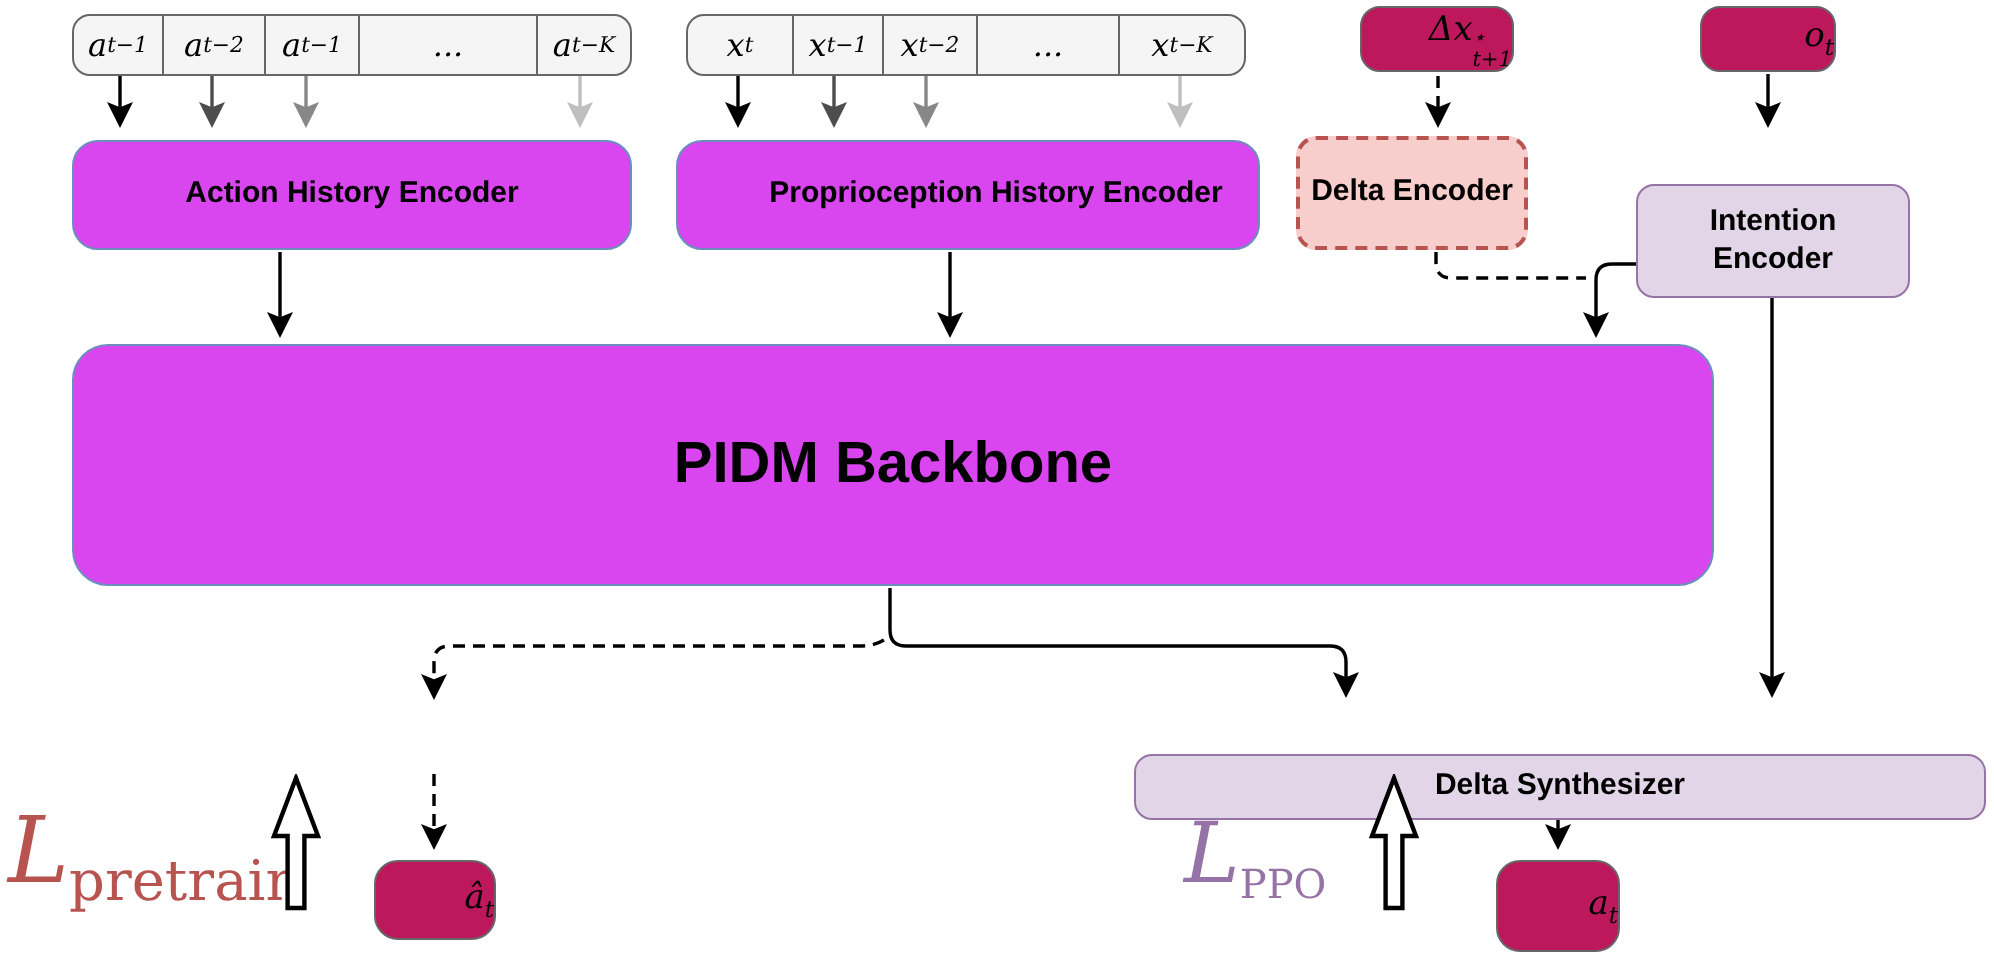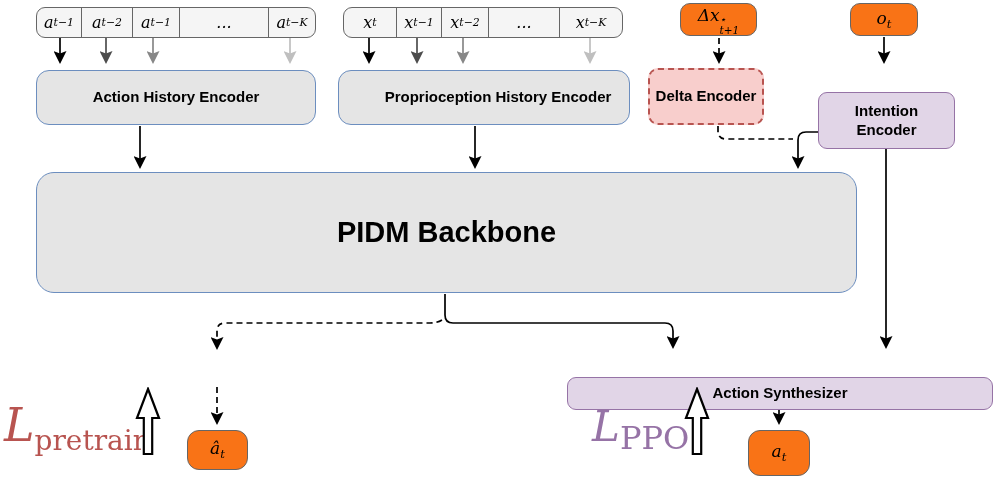--- a/index.html
+++ b/index.html
@@ -5,24 +5,24 @@
   html,body { margin:0; padding:0; background:#ffffff; }
   #canvas {
     position:relative; width:997px; height:481px; background:#ffffff;
     font-family:"Liberation Sans", sans-serif; overflow:hidden;
   }
   svg.overlay { position:absolute; left:0; top:0; width:997px; height:481px; }
 
   
   .box { position:absolute; box-sizing:border-box; display:flex; align-items:center;
          justify-content:center; text-align:center; color:#000; }
-  .blue   { background:#e5e5e5; border:1.6px solid #6c8ebf; border-radius:13px; }
+  .blue   { background:#d946ef; border:1.6px solid #6c8ebf; border-radius:13px; }
   .reddash{ background:#f8cecc; border:2px dashed #b85450; border-radius:10px; }
   .purple { background:#e1d5e7; border:1.6px solid #9673a6; border-radius:9px;margin-top:24px; }
-  .gray   { background:#f97316; border:1.6px solid #666666; border-radius:10px; }
+  .gray   { background:#be185d; border:1.6px solid #666666; border-radius:10px;justify-content:flex-end; }
   .enc-label { font-weight:bold; font-size:15px; line-height:1.25; }
   .big-label { font-weight:bold; font-size:29px; }
 
   
   .strip { position:absolute; box-sizing:border-box; display:flex; height:31px;
            background:#f5f5f5; border:1.6px solid #666666; border-radius:9px; overflow:hidden; }
   .cell  { box-sizing:border-box; display:flex; align-items:center; justify-content:center;
            font-family:"DejaVu Serif", serif; font-style:italic; font-size:16px; color:#000; }
   .cell + .cell { border-left:1.6px solid #666666; }
   .cell sub, .math sub { font-size:0.68em; font-style:italic; }
@@ -156,35 +156,35 @@
   <div class="box purple" style="left:818px; top:68px; width:137px; height:57px;">
     <span class="enc-label"><span>Intention</span><br><span>Encoder</span></span>
   </div>
 
   <div class="box blue" style="left:36px; top:172px; width:821px; height:121px; border-radius:18px;">
     <span class="big-label">PIDM Backbone</span>
   </div>
 
 
   <div class="box purple" style="left:567px; top:353px; width:426px; height:33px;">
-    <span class="enc-label">Action Synthesizer</span>
+    <span class="enc-label">Delta Synthesizer</span>
   </div>
 
   <div class="box gray" style="left:187px; top:430px; width:61px; height:40px; border-radius:12px;">
     <span class="math"><span>â</span><sub>t</sub></span>
   </div>
   <div class="box gray" style="left:748px; top:430px; width:62px; height:46px; border-radius:12px;">
     <span class="math"><span>a</span><sub>t</sub></span>
   </div>
 
   <div class="loss" style="left:4px; top:398px; color:#b85450;">
     <span class="L" style="font-size:46px;">L</span><span class="lsub" style="font-size:28px; top:9px;">pretrain</span>
   </div>
   <div class="loss" style="left:592px; top:402px; color:#9673a6;">
-    <span class="L" style="font-size:42px;">L</span><span class="lsub" style="font-size:32px; top:8px;">PPO</span>
+    <span class="L" style="font-size:42px;">L</span><span class="lsub" style="font-size:20px; top:8px;">PPO</span>
   </div>
 
   <svg class="hollow" style="left:134px; top:387px;" width="28" height="70">
     <polygon points="14,2 25,31 18.2,31 18.2,67 9.8,67 9.8,31 3,31" fill="#ffffff" stroke="#000000" stroke-width="2.2" stroke-linejoin="miter"></polygon>
   </svg>
   <svg class="hollow" style="left:683px; top:387px;" width="28" height="70">
     <polygon points="14,2 25,31 18.2,31 18.2,67 9.8,67 9.8,31 3,31" fill="#ffffff" stroke="#000000" stroke-width="2.2" stroke-linejoin="miter"></polygon>
   </svg>
 
 </div>

